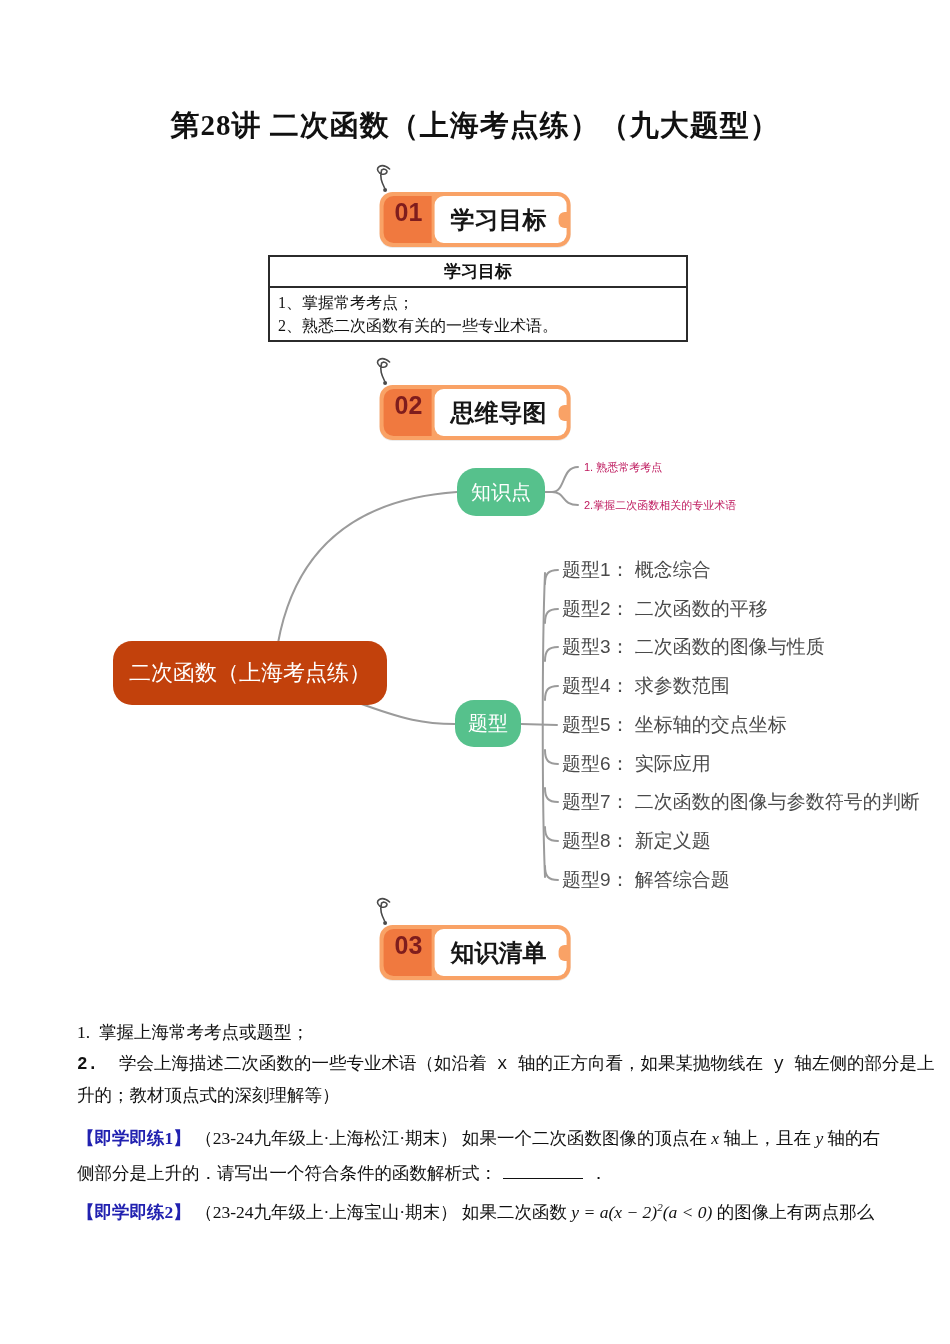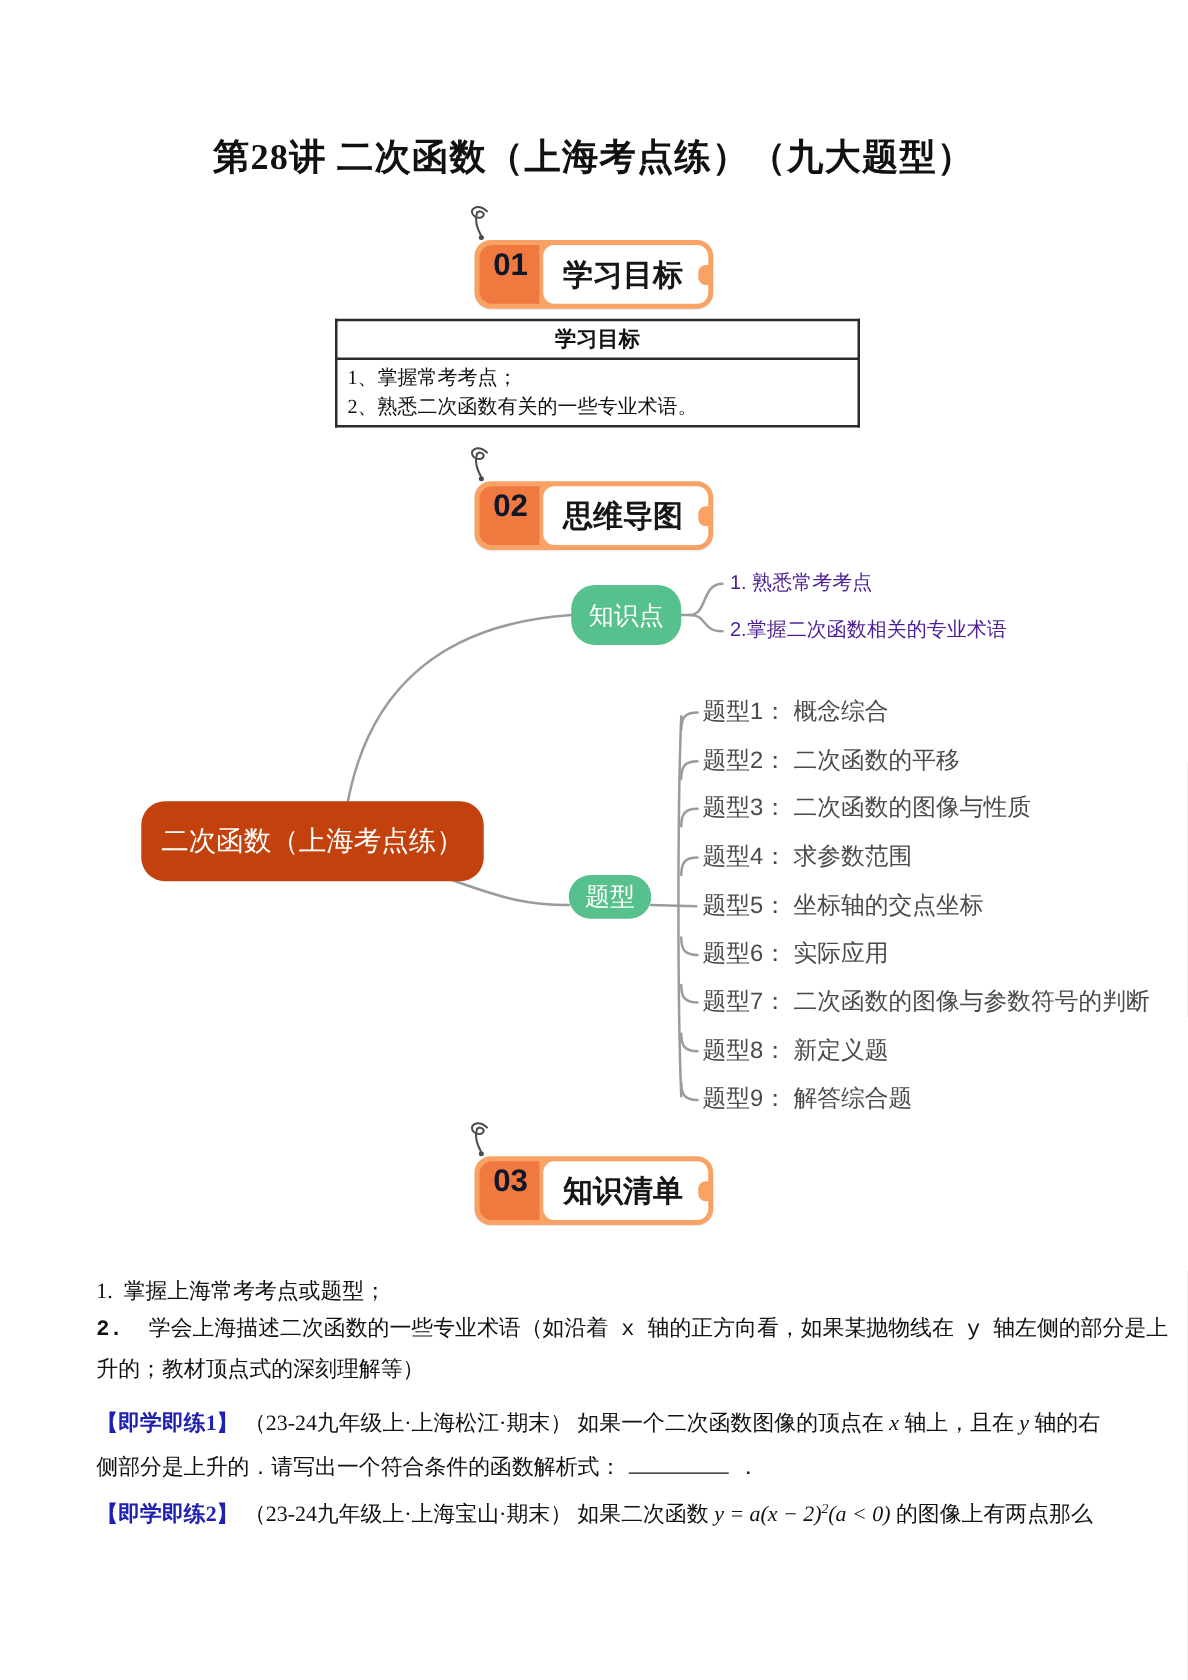--- a/index.html
+++ b/index.html
@@ -5,43 +5,43 @@
   html,body{margin:0;padding:0;background:#e8e8e8;}
   .page{position:relative;width:950px;height:1344px;background:#ffffff;margin:0 auto;overflow:hidden;
         font-family:"Liberation Serif","DejaVu Serif",serif;color:#111;}
   
   .doc-title{position:absolute;top:106px;left:0;width:100%;text-align:center;
              font-size:29px;font-weight:bold;letter-spacing:1px;}
   
   .badge{position:absolute;left:50%;transform:translateX(-50%);
          background:#F9A266;border-radius:13px;padding:4px;display:flex;align-items:stretch;
          font-family:"Liberation Sans","DejaVu Sans",sans-serif;box-shadow:0 1px 0 rgba(0,0,0,.08);}
-  .badge-num{background:#F0793F;color:#0f172a;font-weight:bold;font-size:25px;
+  .badge-num{background:#F0793F;color:#7f1d1d;font-weight:bold;font-size:25px;
              border-radius:10px 0 0 10px;padding:2px 9px 16px 11px;display:flex;align-items:center;}
   .badge-pill{background:#fff;border-radius:9px;margin-left:3px;padding:2px 20px 2px 16px;
               display:flex;align-items:center;font-size:24px;font-weight:bold;color:#161616;position:relative;}
   .badge-pill .notch{position:absolute;right:-2px;top:50%;transform:translateY(-50%);
                      width:10px;height:16px;background:#F9A266;border-radius:6px 0 0 6px;}
   .clip{position:absolute;left:-8px;top:-30px;}
   
   .goals-table{position:absolute;left:268px;top:255px;width:420px;border-collapse:collapse;}
   .goals-table th,.goals-table td{border:2px solid #2b2b2b;}
   .goals-table th{font-size:17px;font-weight:bold;text-align:center;padding:3px 0;}
   .goals-table td{font-size:16px;padding:3px 8px;line-height:23px;}
   
   .mindmap{position:absolute;left:0;top:445px;width:950px;height:470px;
            font-family:"Liberation Sans","DejaVu Sans",sans-serif;}
   .mm-svg{position:absolute;left:0;top:0;}
   .mm-node{position:absolute;display:flex;align-items:center;justify-content:center;
            color:#fff;border-radius:19px;}
   .mm-root{left:113px;top:196px;width:274px;height:64px;background:#c2410c;font-size:22px;}
   .mm-knowledge{left:457px;top:23px;width:88px;height:48px;background:#56C18C;font-size:20px;}
-  .mm-types{left:455px;top:255px;width:66px;height:35px;background:#56C18C;font-size:20px;}
+  .mm-types{left:455px;top:255px;width:66px;height:47px;background:#56C18C;font-size:20px;}
   .mm-leaf{position:absolute;left:562px;height:22px;line-height:22px;font-size:19px;color:#4a4a4a;white-space:nowrap;}
-  .mm-kleaf{position:absolute;left:584px;height:22px;line-height:22px;font-size:16px;color:#4c1d95;white-space:nowrap;}
+  .mm-kleaf{position:absolute;left:584px;height:22px;line-height:22px;font-size:11px;color:#be185d;white-space:nowrap;}
   
   .kl{position:absolute;left:77px;width:820px;font-size:17.5px;line-height:26px;white-space:nowrap;}
   .kl b{font-weight:bold;}
   .prob-tag{color:#2121B0;font-weight:bold;}
   .blank{display:inline-block;width:80px;border-bottom:1.5px solid #111;height:14px;margin:0 2px;}
   .math{font-style:italic;}
   .math sup{font-size:11px;font-style:italic;}
 </style>
 </head>
 <body>

